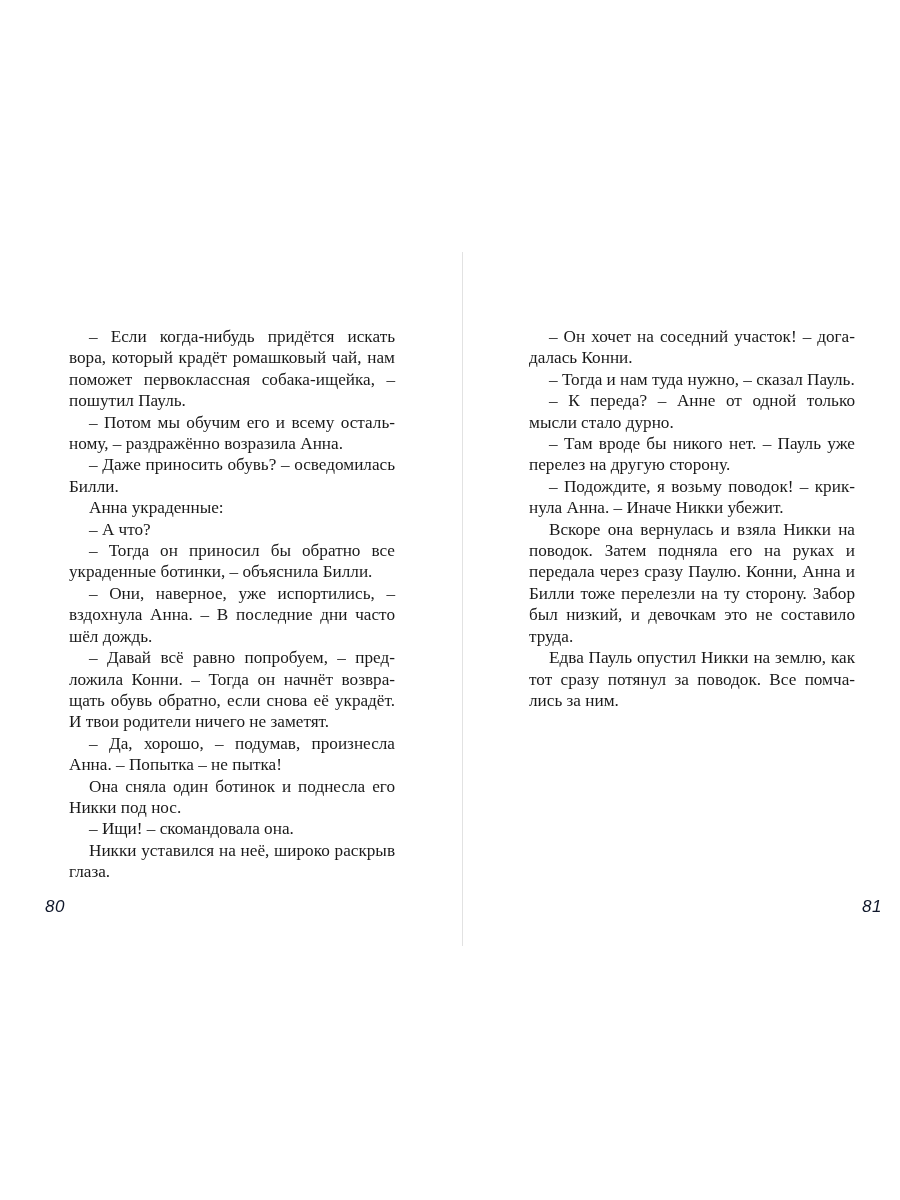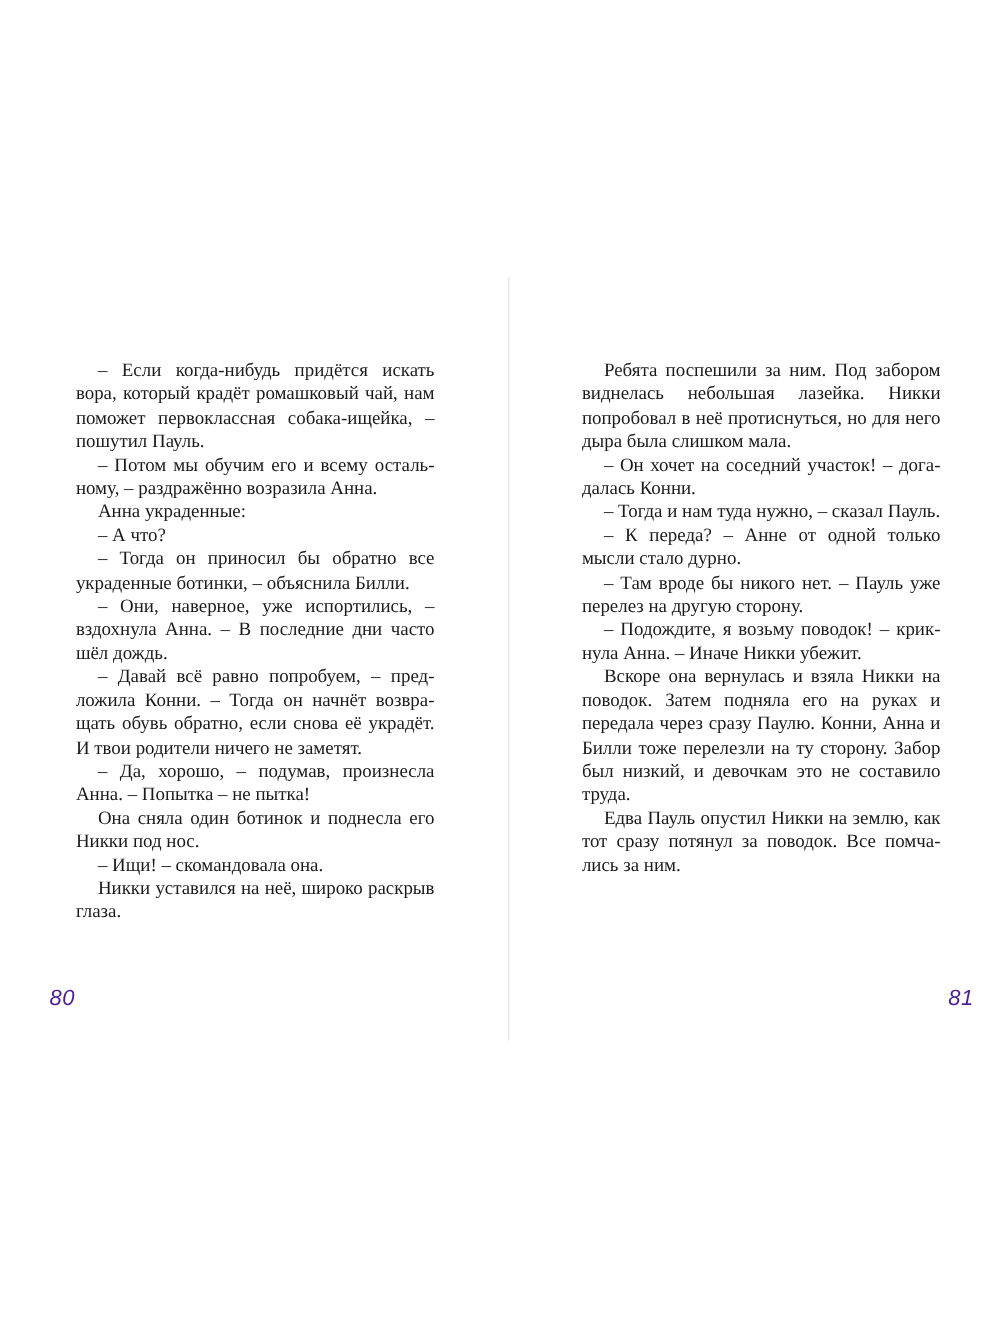--- a/index.html
+++ b/index.html
@@ -41,50 +41,50 @@
       top: 252px;
       width: 1px;
       height: 694px;
       background: #e2e2e2;
     }
     .page-num {
       position: absolute;
       top: 897px;
       font-family: "Liberation Sans Narrow", "Liberation Sans", "DejaVu Sans", sans-serif;
       font-style: italic;
-      font-size: 20px;
-      color: #4c1d95;
+      font-size: 17px;
+      color: #0f172a;
       letter-spacing: 0.5px;
     }
     .page-num.left { left: 33px; }
     .page-num.right { left: 850px; }
   </style>
 </head>
 <body>
 
 <div class="spread">
 
   <div class="page left">
     <p class="para">– Если когда-нибудь придётся искать вора, который крадёт ромашковый чай, нам поможет первоклассная собака-ищейка, – пошутил Пауль.</p>
     <p class="para">– Потом мы обучим его и всему осталь­ному, – раздражённо возразила Анна.</p>
+    <p class="para">– Даже приносить обувь? – осведоми­лась Билли.</p>
     <p class="para">Анна украденные:</p>
     <p class="para">– А что?</p>
     <p class="para">– Тогда он приносил бы обратно все украденные ботинки, – объяснила Билли.</p>
     <p class="para">– Они, наверное, уже испортились, – вздохнула Анна. – В последние дни часто шёл дождь.</p>
     <p class="para">– Давай всё равно попробуем, – пред­ложила Конни. – Тогда он начнёт возвра­щать обувь обратно, если снова её украдёт. И твои родители ничего не заметят.</p>
     <p class="para">– Да, хорошо, – подумав, произнесла Анна. – Попытка – не пытка!</p>
     <p class="para">Она сняла один ботинок и поднесла его Никки под нос.</p>
     <p class="para">– Ищи! – скомандовала она.</p>
     <p class="para">Никки уставился на неё, широко раскрыв глаза.</p>
   </div>
 
   <div class="divider"></div>
 
   <div class="page right">
-    <p class="para">Ребята поспешили за ним. Под забором виднелась небольшая лазейка. Никки попро­бовал в неё протиснуться, но для него дыра была слишком мала.</p>
     <p class="para">– Он хочет на соседний участок! – дога­далась Конни.</p>
     <p class="para">– Тогда и нам туда нужно, – сказал Пауль.</p>
     <p class="para">– К переда? – Анне от одной только мысли стало дурно.</p>
     <p class="para">– Там вроде бы никого нет. – Пауль уже перелез на другую сторону.</p>
     <p class="para">– Подождите, я возьму поводок! – крик­нула Анна. – Иначе Никки убежит.</p>
     <p class="para">Вскоре она вернулась и взяла Никки на по­водок. Затем подняла его на руках и переда­ла через сразу Паулю. Конни, Анна и Билли тоже перелезли на ту сторону. Забор был низкий, и девочкам это не составило труда.</p>
     <p class="para">Едва Пауль опустил Никки на землю, как тот сразу потянул за поводок. Все помча­лись за ним.</p>
   </div>
 
   <div class="page-num left">80</div>

